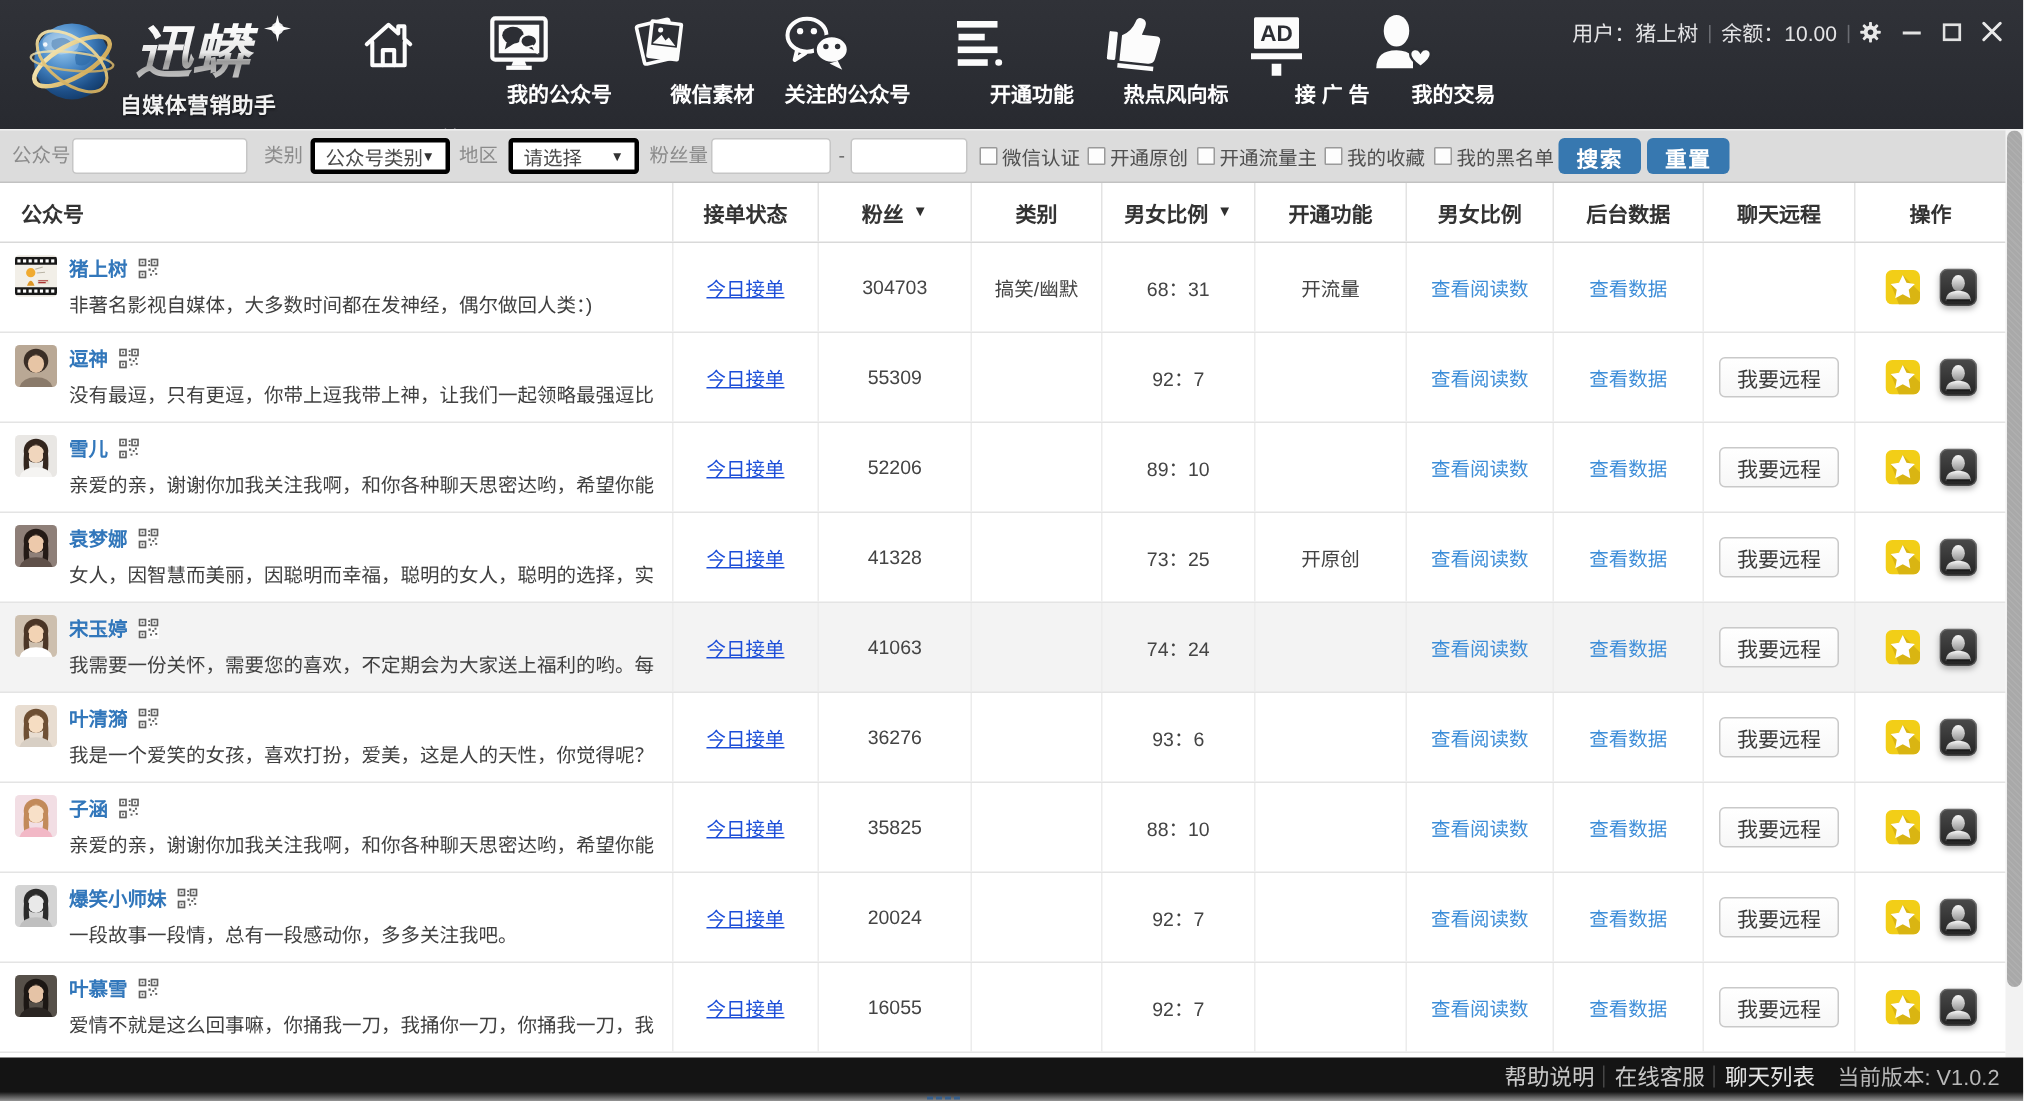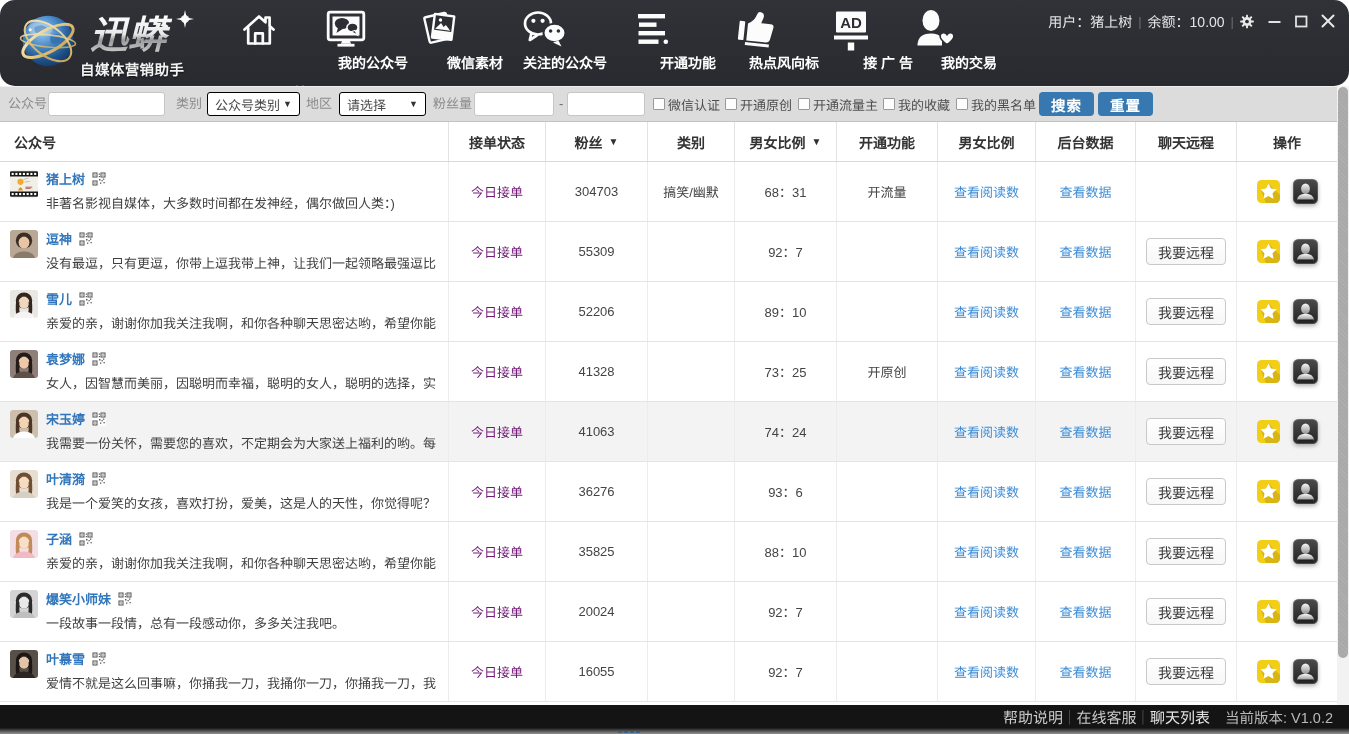--- a/index.html
+++ b/index.html
@@ -2,21 +2,21 @@
 <html lang="zh-CN"><head>
 <meta charset="utf-8">
 <style>
   * { margin:0; padding:0; box-sizing:border-box; }
   html,body { width:1349px; height:734px; overflow:hidden; }
   body { font-family:"Liberation Sans", sans-serif; background:#fff; }
   .window { position:relative; width:1349px; height:734px; overflow:hidden; background:#fff; }
 
   
   .topbar { position:absolute; top:0; left:0; width:1349px; height:86px;
-            background:linear-gradient(#303238,#282a30);border-radius:15px; }
+            background:linear-gradient(#303238,#282a30); }
   .logo { position:absolute; left:18px; top:8px; width:230px; height:70px; }
   .logo-globe { position:absolute; left:0; top:1px; width:60px; height:62px; }
   .logo-type { position:absolute; left:70px; top:2px; width:110px; height:48px; }
   .logo-sub { position:absolute; left:62px; top:50px; width:140px; font-size:14.5px;
               font-weight:bold; color:#f2f2f2; letter-spacing:0.4px;
               text-shadow:0 1px 2px rgba(0,0,0,.7); white-space:nowrap; }
   .nav-item { position:absolute; top:9px; width:124px; text-align:right; cursor:pointer; }
   .nav-icon { height:40px; display:flex; align-items:center; justify-content:center; }
   .nav-label { margin-top:3px; font-size:14px; font-weight:bold; color:#fff; white-space:nowrap; }
   .nav-item.dim .nav-label { color:#8f9196; font-weight:normal;margin-top:32px; }
@@ -26,21 +26,21 @@
   .winbtn { display:flex; align-items:center; justify-content:center; width:14px; height:18px; cursor:pointer; }
   .winbtn.mgl { margin-left:7px; }
 
   
   .filterbar { position:absolute; top:86px; left:0; width:1349px; height:36px;
                background:#dcdcdc; border-top:1px solid #efefef; border-bottom:1px solid #c2c2c2; }
   .fl { position:absolute; top:0; height:34px; line-height:34px; font-size:13px; color:#8c8c8c; white-space:nowrap; }
   .f-input { position:absolute; top:5px; height:24px; border:1px solid #c6c6c6; border-radius:3px;
              background:#fff; font-size:13px; color:#444; padding:0 6px; outline:none;
              font-family:"Liberation Sans", sans-serif; }
-  .f-select { position:absolute; top:5px; height:24px; background:#fff; border:1px solid #000000;
+  .f-select { position:absolute; top:5px; height:24px; background:#fff; border:3px solid #000000;
               border-radius:3px; font-size:13px; color:#4a4a4a; display:flex; align-items:center;
               padding:0 7px; cursor:pointer; }
   .f-select .arr { position:absolute; right:7px; font-size:9px; color:#333; }
   .f-check { position:absolute; top:0; height:34px; display:flex; align-items:center; gap:3px;
              font-size:13px; color:#4f4f4f; cursor:pointer; white-space:nowrap; }
   .f-check .box { width:12px; height:12px; background:#fdfdfd; border:1px solid #9a9a9a; border-radius:1px; }
   .f-btn { position:absolute; top:5px; height:24px; background:#3778b0; color:#fff; border:none;
            border-radius:4px; font-size:14.5px; font-weight:bold; cursor:pointer;
            font-family:"Liberation Sans", sans-serif; letter-spacing:1px; }
 
@@ -69,21 +69,21 @@
   .td:nth-child(9) { width:101px; }
   .td:nth-child(10) { width:100px; }
   .td-acc { justify-content:flex-start; align-items:flex-start; padding:8px 8px 0 10px; }
   .avatar { width:28px; height:28px; border-radius:3px; overflow:hidden; flex:none; }
   .avatar svg { display:block; width:28px; height:28px; }
   .acc-text { margin-left:8px; padding-top:1px; overflow:hidden; flex:1; }
   .acc-namerow { display:flex; align-items:center; gap:7px; height:15px; }
   .acc-name { font-size:13px; font-weight:bold; color:#3277bb; white-space:nowrap; cursor:pointer; }
   .badge { width:14px; height:14px; flex:none; }
   .acc-desc { margin-top:7px; font-size:13px; color:#3f3f3f; white-space:nowrap; overflow:hidden; }
-  .status { color:#701a75; }
+  .status { color:#1d4ed8;text-decoration:underline; }
   .link { color:#3e8ed8; cursor:pointer; }
   .remote-btn { width:80px; height:27px; background:linear-gradient(#ffffff,#f7f7f7);
                 border:1px solid #c9c9c9; border-radius:4px; font-size:14px; color:#3c3c3c;
                 cursor:pointer; font-family:"Liberation Sans", sans-serif; }
   .ops { display:flex; align-items:center; gap:13px; }
   .op-star { width:23px; height:23px; cursor:pointer; }
   .op-user { width:25px; height:25px; cursor:pointer; filter:drop-shadow(0 2px 2px rgba(0,0,0,.3)); }
 
   
   .scrollbar { position:absolute; left:1337px; top:86px; width:12px; height:619px; background:#f2f2f2; }

